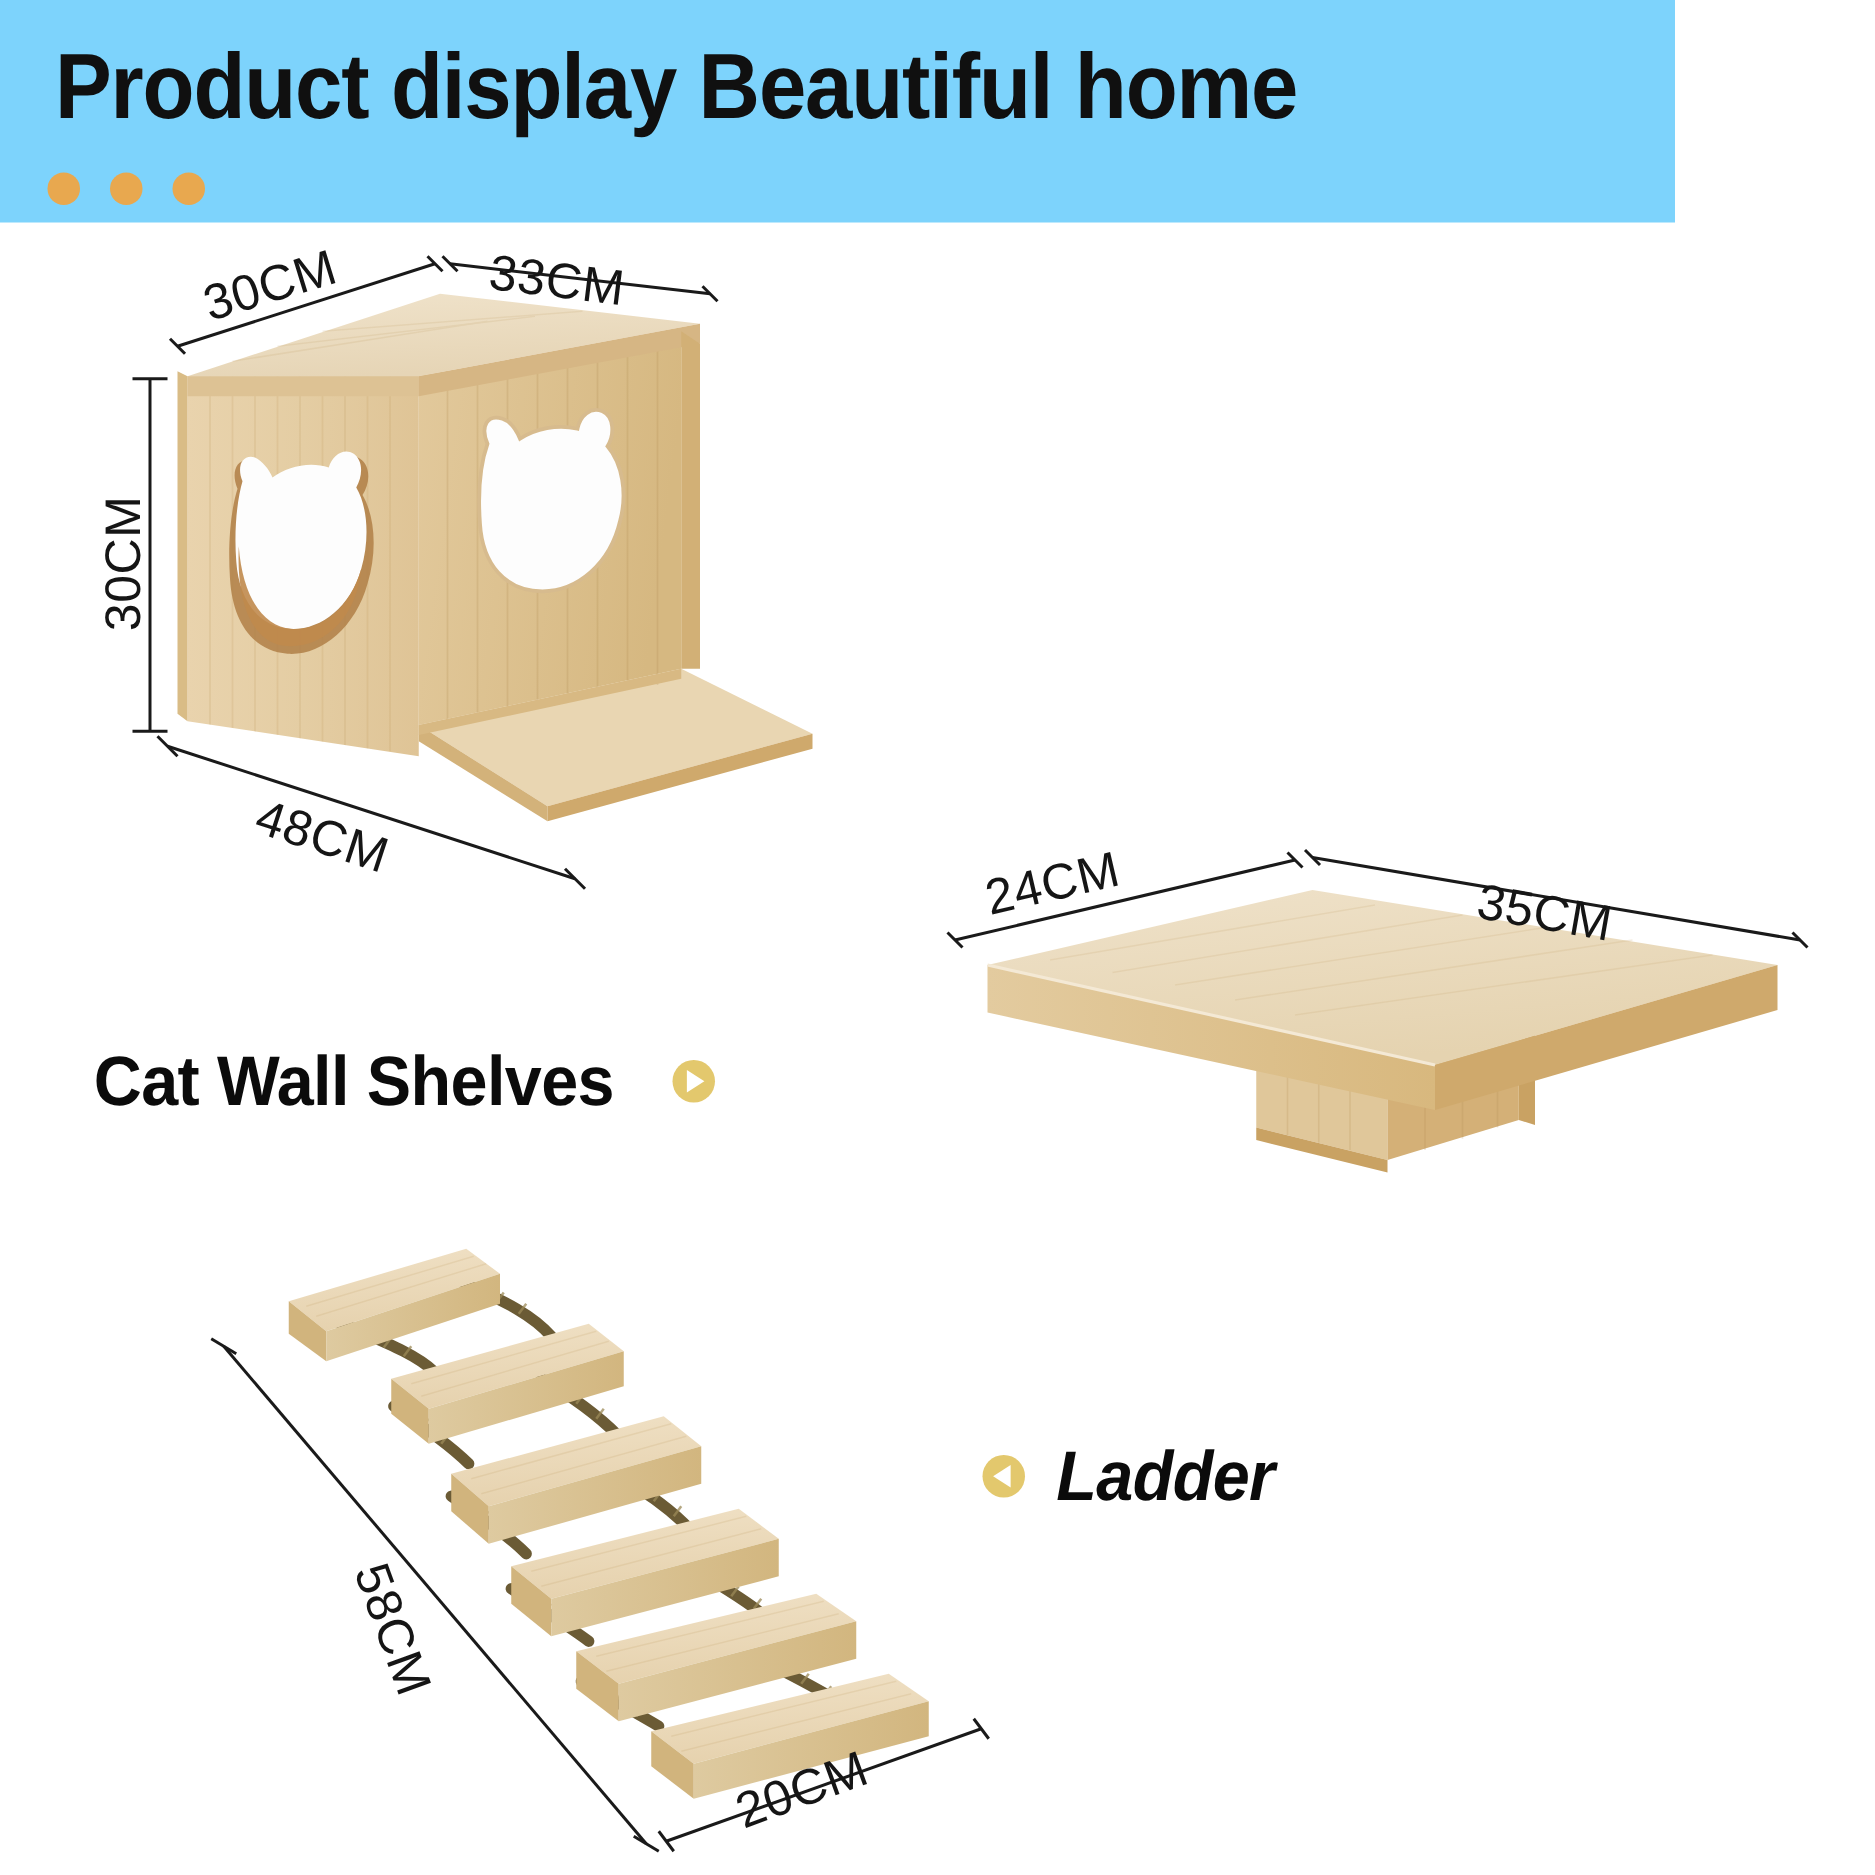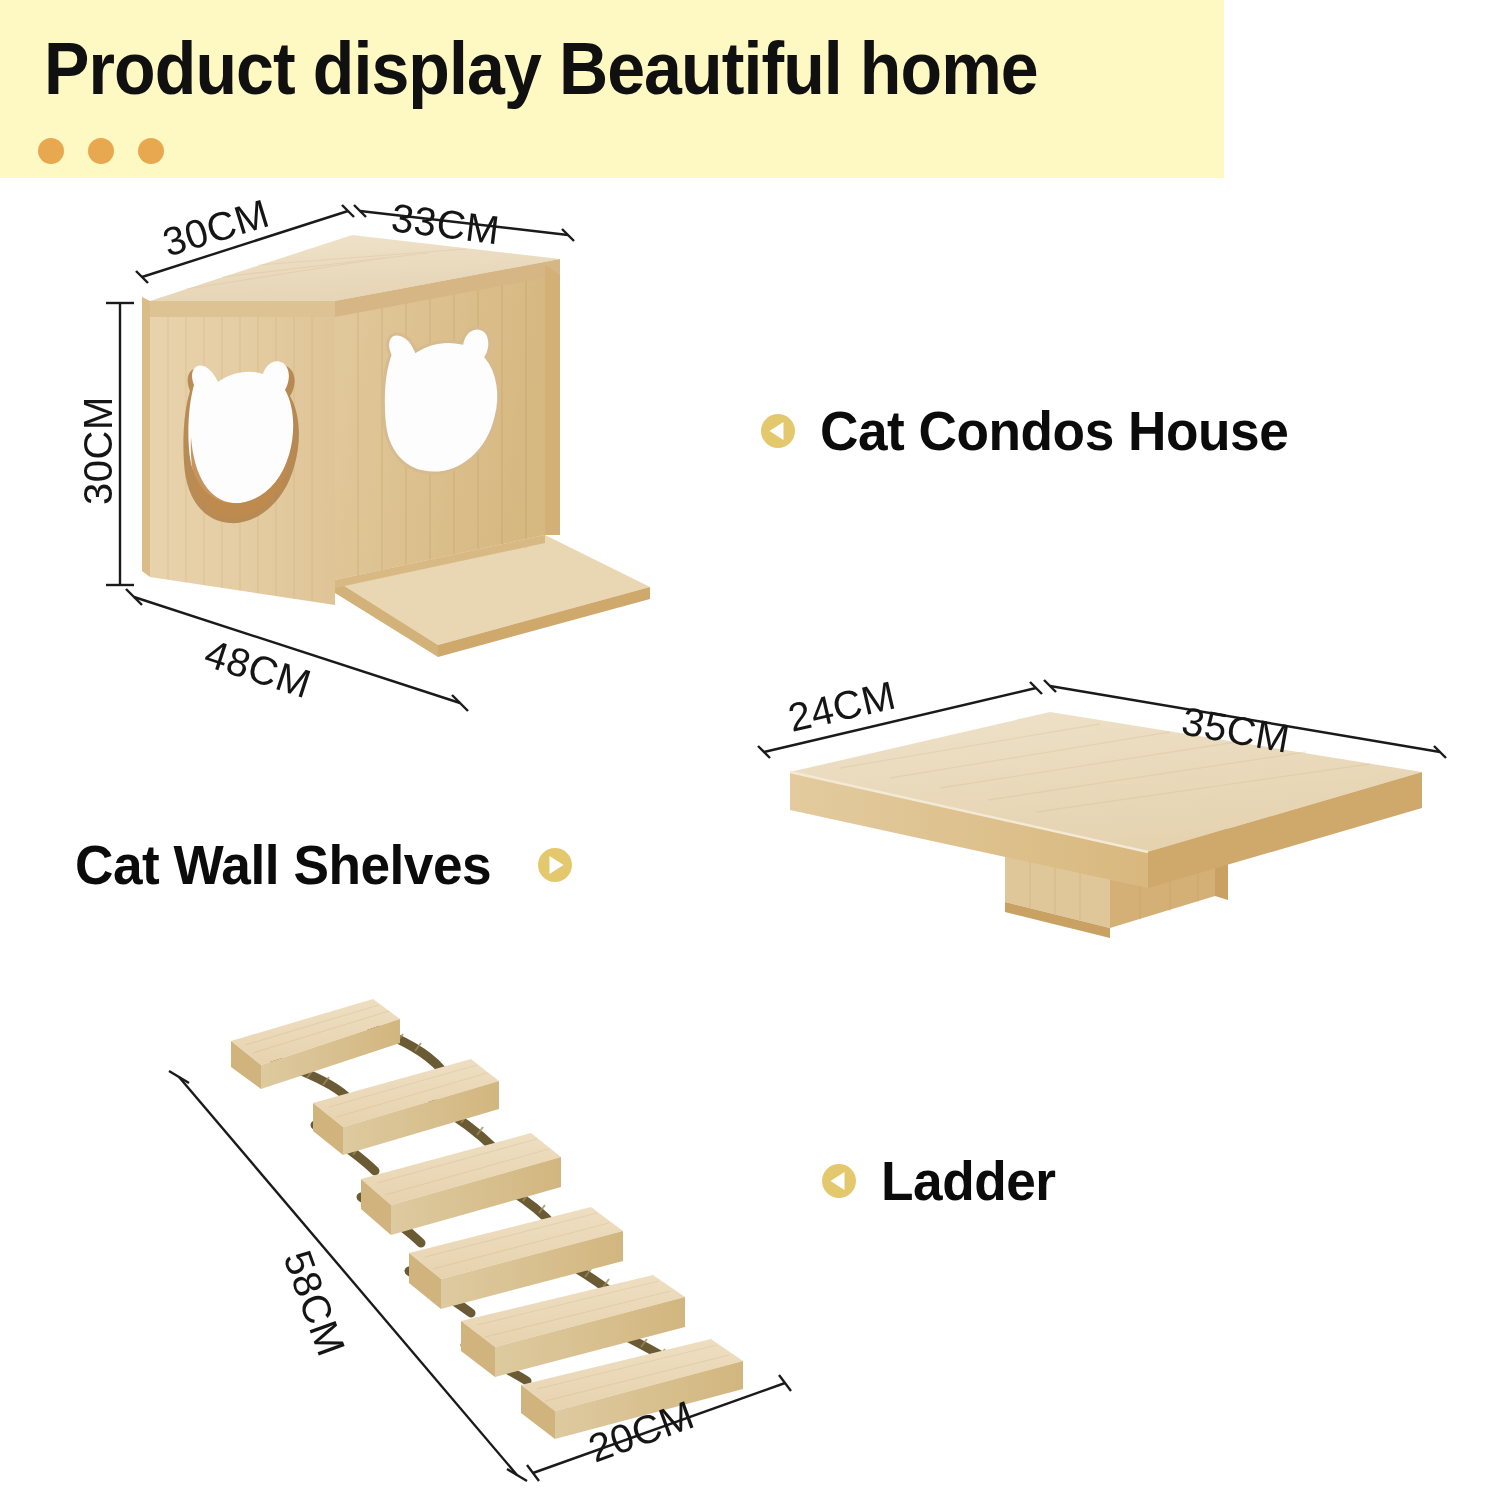--- a/index.html
+++ b/index.html
@@ -7,22 +7,22 @@
     width:1500px;height:1500px;
     background:#ffffff;
     font-family:"Liberation Sans", sans-serif;
     overflow:hidden;
     position:relative;
   }
   .page{position:relative;width:1500px;height:1500px;background:#ffffff;}
 
   
   .header{
-    position:absolute;left:0;top:0;width:1224px;height:178px;
-    background:#fef9c3;
+    position:absolute;left:0;top:0;width:1340px;height:178px;
+    background:#7dd3fc;
   }
   .header-title{
     position:absolute;left:44px;top:26px;
     font-size:74px;font-weight:bold;
     font-family:"Liberation Sans", sans-serif;
     font-stretch:condensed;
     letter-spacing:-1px;
     color:#101010;
     transform:scaleX(0.92);
     transform-origin:left top;
@@ -36,21 +36,21 @@
   .label-text{
     font-size:56px;font-weight:bold;color:#0b0b0b;
     font-family:"Liberation Sans", sans-serif;
     transform:scaleX(0.95);transform-origin:left center;
     letter-spacing:-0.5px;
   }
   .marker{width:40px;height:40px;flex:none;}
 
   #label-condos{left:758px;top:398px;}
   #label-shelves{left:75px;top:815px;margin-top:17px;}
-  #label-ladder{left:819px;top:1148px;}
+  #label-ladder{left:783px;top:1148px;font-style:italic;}
 
   
   .art{position:absolute;}
   #art-condo{left:90px;top:205px;width:600px;height:520px;}
   #art-shelf{left:750px;top:660px;width:710px;height:330px;}
   #art-ladder{left:165px;top:985px;width:680px;height:500px;}
 
   svg{display:block;overflow:visible;}
   .dimtext{
     font-family:"Liberation Sans", sans-serif;
@@ -209,27 +209,20 @@
         <path class="dimline" d="M36,384 L52,400"></path>
         <path class="dimline" d="M362,490 L378,506"></path>
       </g>
       <text class="dimtext" x="78" y="52" transform="rotate(-17 78 52)">30CM</text>
       <text class="dimtext" x="300" y="26" transform="rotate(7 300 26)">33CM</text>
       <text class="dimtext" x="22" y="300" transform="rotate(-90 22 300)">30CM</text>
       <text class="dimtext" x="112" y="460" transform="rotate(18 112 460)">48CM</text>
     </svg>
   </div>
 
-  <div class="label-row" id="label-condos">
-    <svg class="marker" viewBox="0 0 40 40">
-      <circle cx="20" cy="20" r="17" fill="#e3c86d"></circle>
-      <path d="M25.5,11 L25.5,29 L11.5,20 Z" fill="#ffffff"></path>
-    </svg>
-    <span class="label-text">Cat Condos House</span>
-  </div>
 
   <div class="art" id="art-shelf">
     <svg width="710" height="330" viewBox="0 0 710 330">
       <defs>
         <linearGradient id="shelfTop" x1="0" y1="0" x2="0.4" y2="1">
           <stop offset="0%" stop-color="#efe2ca"></stop>
           <stop offset="100%" stop-color="#e5d3b0"></stop>
         </linearGradient>
         <linearGradient id="shelfEdge" x1="0" y1="0" x2="1" y2="0">
           <stop offset="0%" stop-color="#e3cb9f"></stop>

